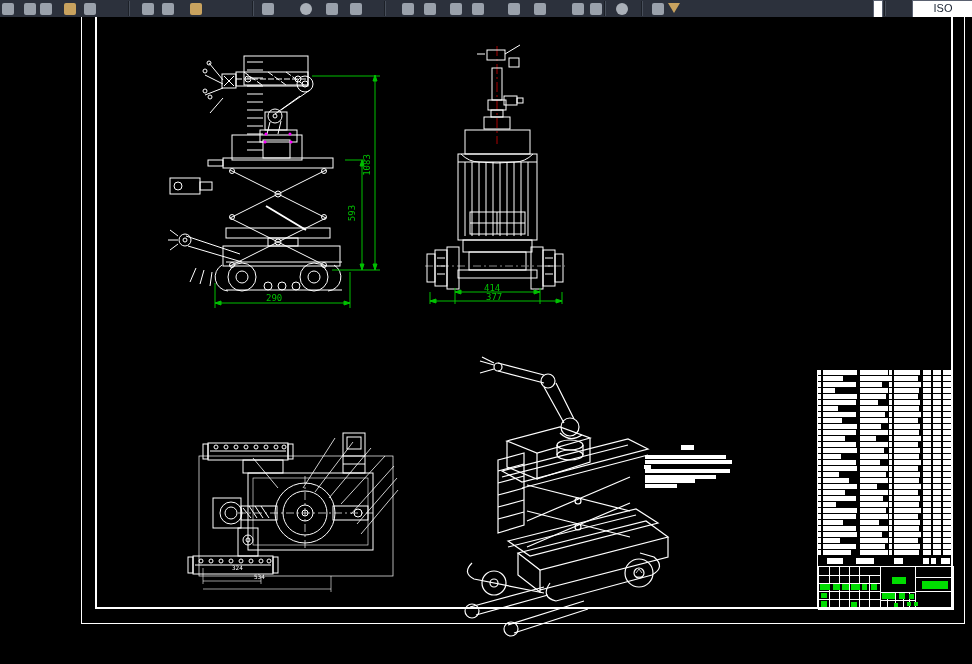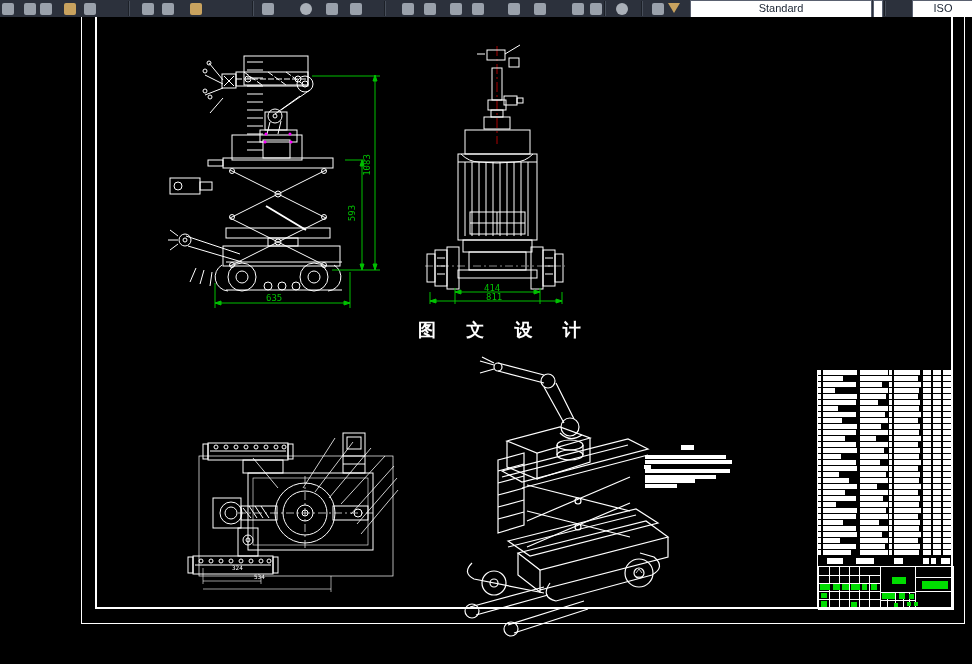--- a/index.html
+++ b/index.html
@@ -37,21 +37,20 @@
   #main-title{position:absolute;left:418px;top:318px;width:160px;color:#fff;
               font:bold 18px "DejaVu Serif",serif;letter-spacing:12px;white-space:nowrap;}
   svg{position:absolute;overflow:visible;}
 </style>
 </head>
 <body>
 
 <div id="toolbar">
   <span id="icon-layer"><div class="tbicon gray" style="left: 2px;"></div><div class="tbicon gray" style="left: 24px;"></div><div class="tbicon gray" style="left: 40px;"></div><div class="tbicon tan" style="left: 64px;"></div><div class="tbicon gray" style="left: 84px;"></div><div class="tbicon gray" style="left: 142px;"></div><div class="tbicon gray" style="left: 162px;"></div><div class="tbicon tan" style="left: 190px;"></div><div class="tbicon gray" style="left: 262px;"></div><div class="tbicon sphere" style="left: 300px;"></div><div class="tbicon gray" style="left: 326px;"></div><div class="tbicon gray" style="left: 350px;"></div><div class="tbicon gray" style="left: 402px;"></div><div class="tbicon gray" style="left: 424px;"></div><div class="tbicon gray" style="left: 450px;"></div><div class="tbicon gray" style="left: 472px;"></div><div class="tbicon gray" style="left: 508px;"></div><div class="tbicon gray" style="left: 534px;"></div><div class="tbicon gray" style="left: 572px;"></div><div class="tbicon gray" style="left: 590px;"></div><div class="tbicon sphere" style="left: 616px;"></div><div class="tbicon gray" style="left: 652px;"></div><div class="tbicon arrow" style="left: 668px;"></div></span>
   <span id="sep-layer"><div class="tbsep" style="left: 128px;"></div><div class="tbsep" style="left: 252px;"></div><div class="tbsep" style="left: 384px;"></div><div class="tbsep" style="left: 604px;"></div><div class="tbsep" style="left: 641px;"></div><div class="tbsep" style="left: 884px;"></div></span>
-  <div class="tbcombo" style="left:690px;width:180px;">Standard</div>
   <div class="tbcombo" style="left:873px;width:8px;"></div>
   <div class="tbcombo" style="left:912px;width:60px;border-right:none;">ISO</div>
 </div>
 
 <div id="canvas" class="abs" style="left:0;top:17px;width:972px;height:647px;background:#000;">
 
   <div class="frameline" style="left:81px;top:0;width:1px;height:607px;"></div>
   <div class="frameline" style="left:964px;top:0;width:1px;height:607px;"></div>
   <div class="frameline" style="left:81px;top:606px;width:884px;height:1px;"></div>
   <div class="frameline" style="left:95px;top:0;width:2px;height:592px;"></div>
@@ -147,21 +146,21 @@
     <g stroke="#00c000">
       <path d="M227,35 V230 M214,120 V230"></path>
       <path d="M164,36 H232 M197,120 H217 M184,230 H232"></path>
       <path d="M227,35 l-2,6 l4,0 z M227,230 l-2,-6 l4,0 z M214,120 l-2,6 l4,0 z M214,230 l-2,-6 l4,0 z" fill="#00c000"></path>
       <path d="M67,243 V268 M202,232 V268 M67,263 H202"></path>
       <path d="M67,263 l6,-2 v4 z M202,263 l-6,-2 v4 z" fill="#00c000"></path>
     </g>
   </svg>
   <span class="dim v" style="left:356px;top:143px;">1083</span>
   <span class="dim v" style="left:344px;top:191px;">593</span>
-  <span class="dim" style="left:266px;top:276px;">635</span>
+  <span class="dim" style="left:266px;top:276px;">290</span>
 
   <svg style="left:425px;top:25px;" width="140" height="268" viewBox="0 0 140 268" stroke="#fff" fill="none" stroke-width="1">
     <path d="M72,4 V102" stroke="#aa0000" stroke-dasharray="10,3,2,3"></path>
     <g>
       <rect x="62" y="8" width="18" height="10"></rect>
       <path d="M80,12 L95,3 M60,12 h-8"></path>
       <rect x="84" y="16" width="10" height="9"></rect>
     </g>
     <g>
       <rect x="67" y="26" width="10" height="32"></rect>
@@ -193,23 +192,22 @@
         <rect x="130" y="212" width="8" height="28"></rect>
       <path d="M12,216 h8 m-8,8 h8 m-8,8 h8 M120,216 h8 m-8,8 h8 m-8,8 h8"></path>
     </g>
     <g stroke="#00c000">
       <path d="M30,246 V262 M115,246 V262 M5,250 V262 M137,250 V262"></path>
       <path d="M30,250 H115 M5,259 H137"></path>
       <path d="M30,250 l6,-2 v4 z M115,250 l-6,-2 v4 z M5,259 l6,-2 v4 z M137,259 l-6,-2 v4 z" fill="#00c000"></path>
     </g>
   </svg>
   <span class="dim" style="left:484px;top:266px;">414</span>
-  <span class="dim" style="left:486px;top:275px;">811</span>
-
-  <div id="main-title" style="top:301px;">图 文 设 计</div>
+  <span class="dim" style="left:486px;top:275px;">377</span>
+
 
   <svg style="left:183px;top:411px;" width="215" height="170" viewBox="0 0 215 170" stroke="#fff" fill="none" stroke-width="1">
     <rect x="16" y="28" width="194" height="120" stroke-width="0.7"></rect>
     <g>
       <rect x="25" y="15" width="80" height="17"></rect>
       <rect x="20" y="16" width="5" height="15"></rect>
         <rect x="105" y="16" width="5" height="15"></rect>
       <path d="M27,23 h76"></path>
       <circle cx="33" cy="19" r="2"></circle>
         <circle cx="43" cy="19" r="2"></circle>

